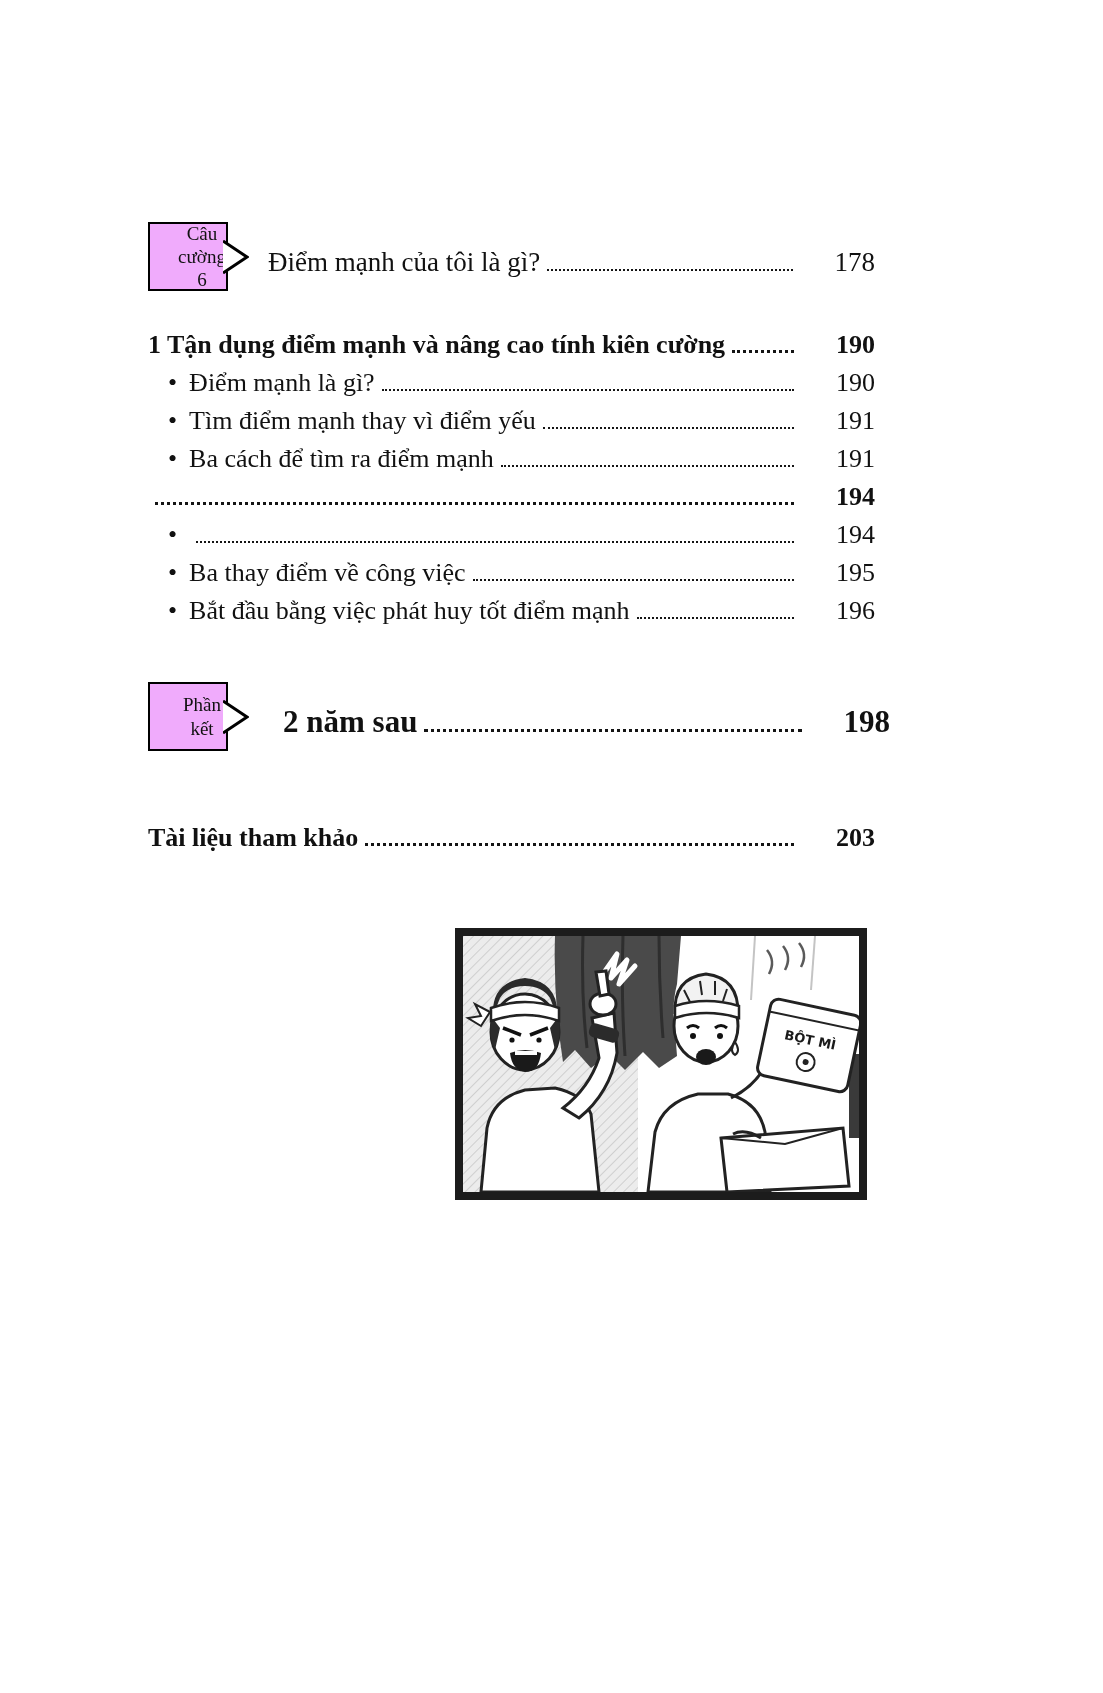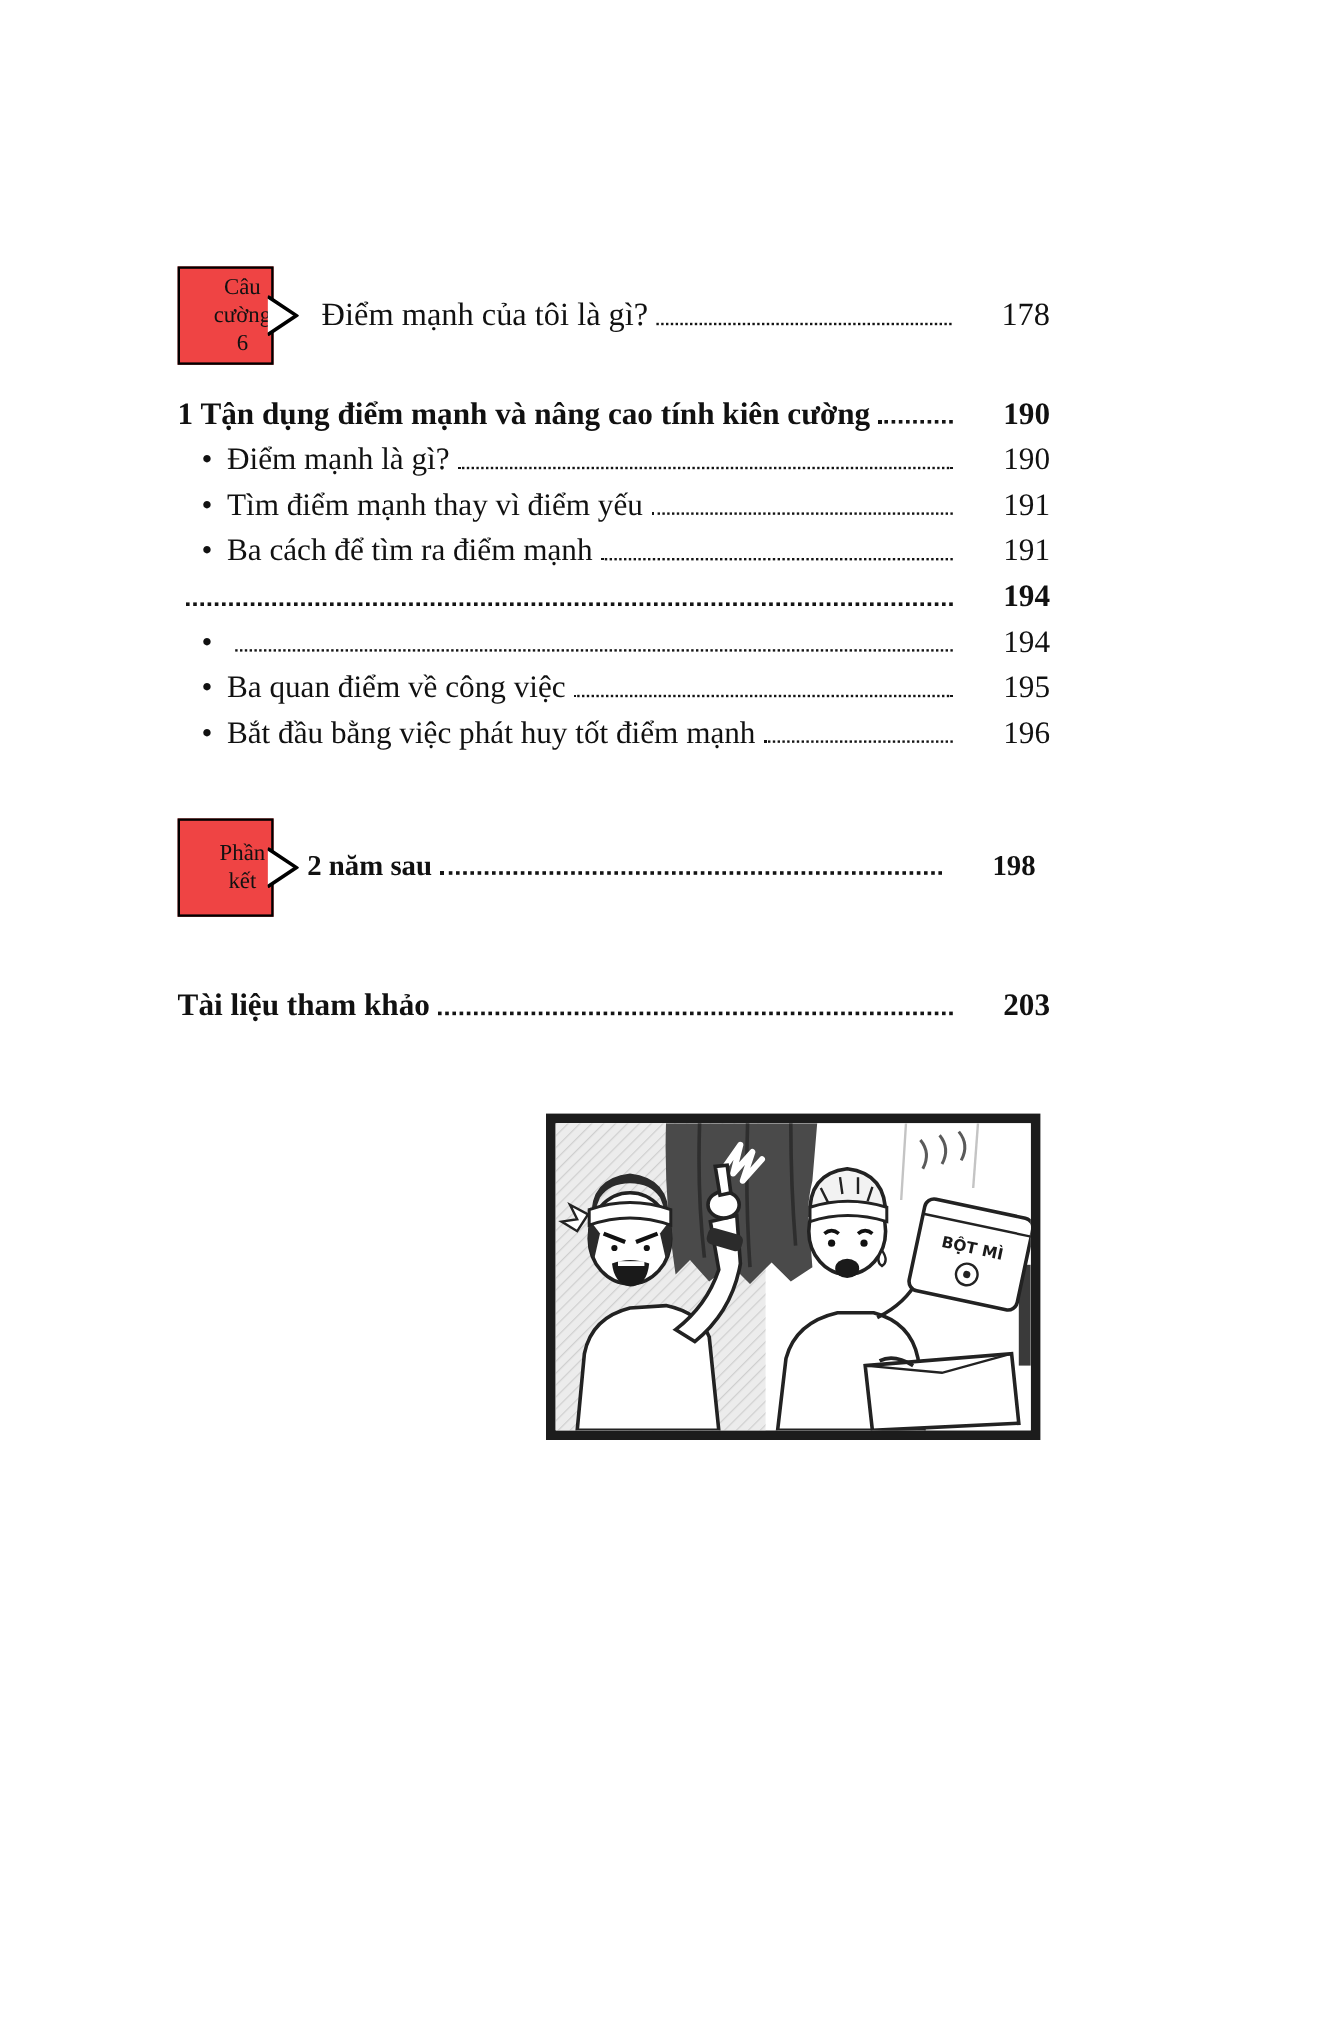--- a/index.html
+++ b/index.html
@@ -6,22 +6,22 @@
   html,body { background:#fff; }
   body {
     width:1103px; height:1693px; position:relative;
     font-family:"Liberation Serif","DejaVu Serif",serif;
     color:#111; overflow:hidden;
   }
   .page { position:absolute; inset:0; background:#fff; }
 
   
   .badge {
-    position:absolute; width:80px; height:82px;
-    border:2.5px solid #000; background:#ef4444;
+    position:absolute; width:80px; height:69px;
+    border:2.5px solid #000; background:#f0abfc;
     display:flex; flex-direction:column; align-items:center; justify-content:center;
     font-size:19px; line-height:1.22; text-align:center;padding-left:28px;
   }
   .badge .tail {
     position:absolute; left:calc(100% - 3px); top:50%;
     transform:translateY(-50%); width:26px; height:34px;
   }
   #badge-story { left:148px; top:222px; }
   #badge-epilogue { left:148px; top:682px; }
 
@@ -39,22 +39,22 @@
   .bold { font-weight:bold; }
   .bold .leader { border-bottom-width:3px; }
   .bullet { margin-right:12px; }
   .indent { padding-left:20px; }
 
   .title-row {
     position:absolute; left:268px; top:240px; width:607px;
     font-size:27px; line-height:44px; height:44px;
   }
   .epilogue-row {
-    position:absolute; left:256px; top:700px; width:607px;
-    font-size:24px; line-height:44px; height:44px;text-align:center;
+    position:absolute; left:283px; top:700px; width:607px;
+    font-size:31px; line-height:44px; height:44px;text-align:center;
   }
   .entries-block { position:absolute; left:148px; top:326px; width:727px; }
   .footer-block  { position:absolute; left:148px; top:818px; width:727px; }
   .footer-block .row { height:39px; line-height:39px; }
 
   
   .illustration {
     position:absolute; left:455px; top:928px; width:412px; height:272px;
     border:8px solid #1c1c1c; background:#fff;
   }
@@ -120,21 +120,21 @@
     </div>
 
     <div class="row indent">
       <span class="bullet">•</span>
       <span class="leader"></span>
       <span class="pg">194</span>
     </div>
 
     <div class="row indent">
       <span class="bullet">•</span>
-      <span class="lbl">Ba quan điểm về công việc</span>
+      <span class="lbl">Ba thay điểm về công việc</span>
       <span class="leader"></span>
       <span class="pg">195</span>
     </div>
 
     <div class="row indent">
       <span class="bullet">•</span>
       <span class="lbl">Bắt đầu bằng việc phát huy tốt điểm mạnh</span>
       <span class="leader"></span>
       <span class="pg">196</span>
     </div>

